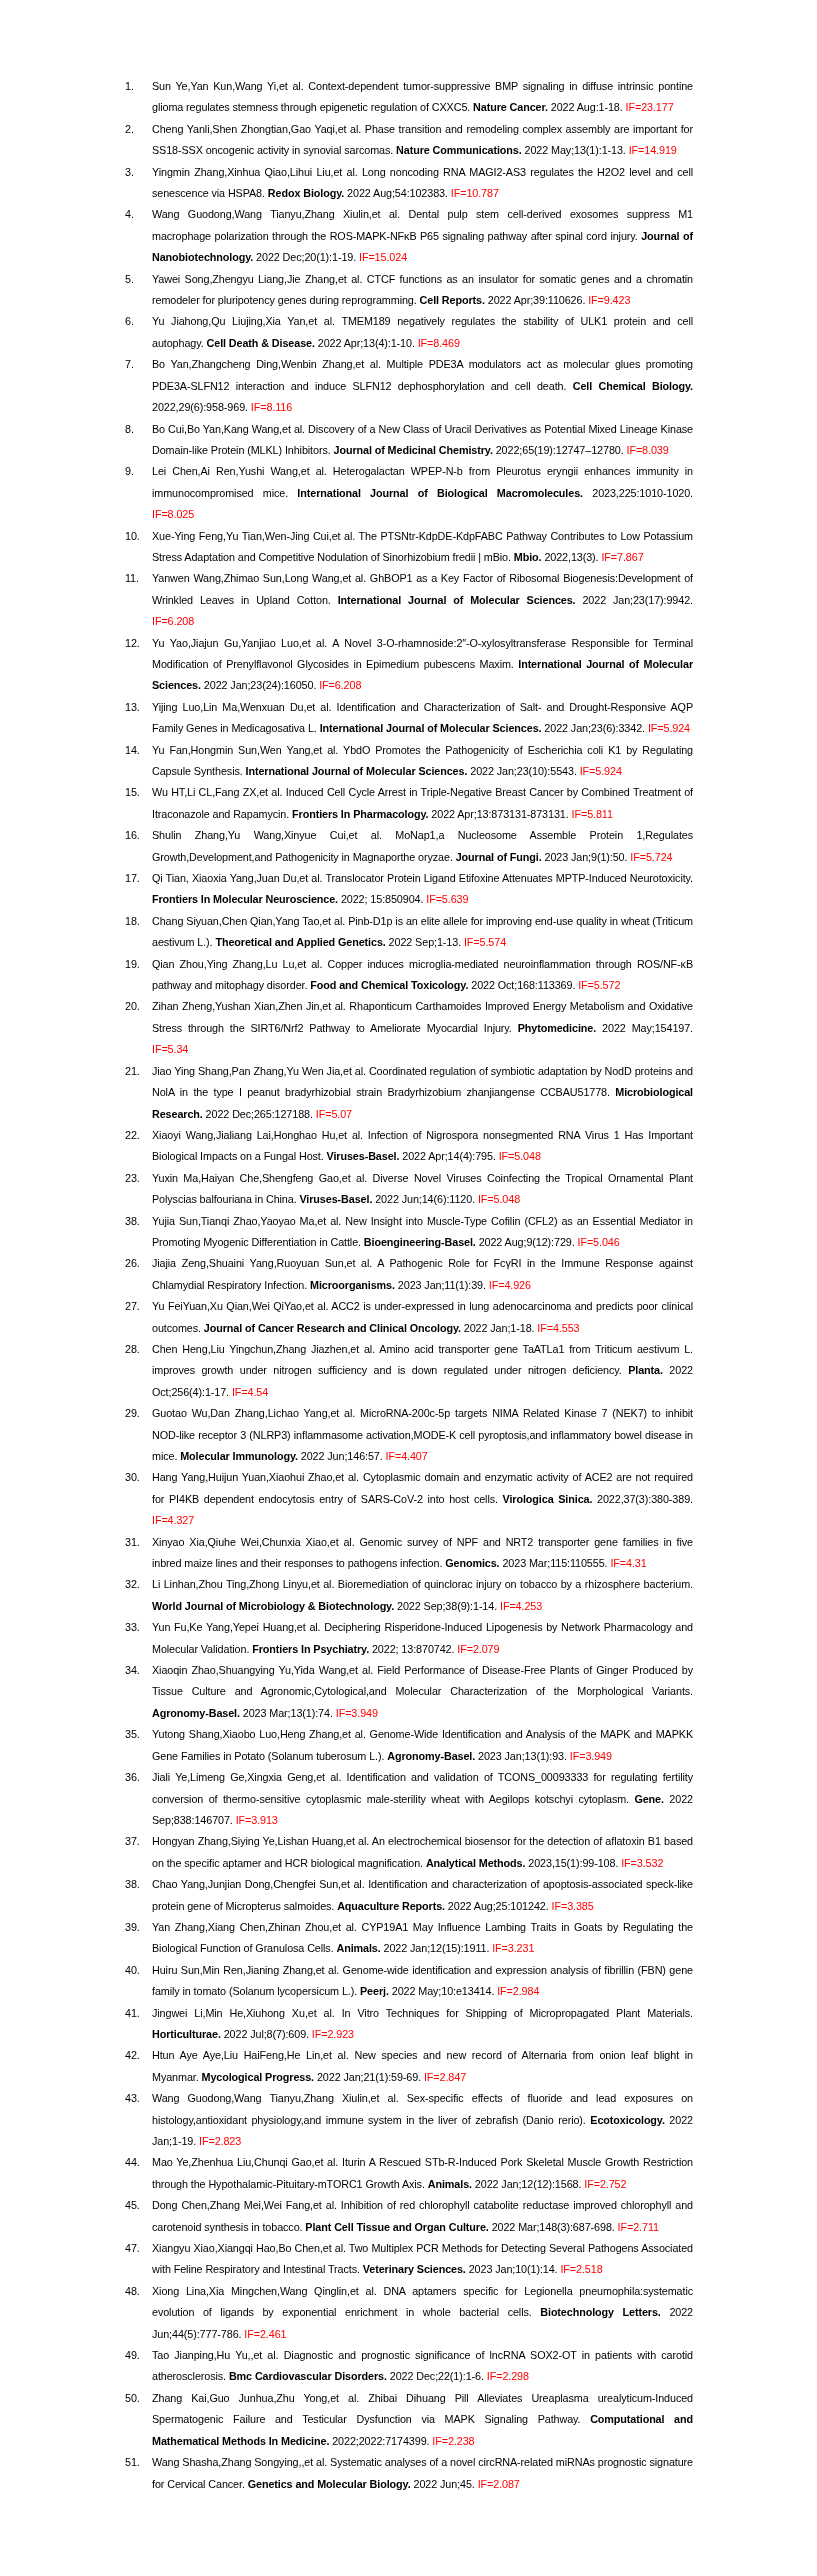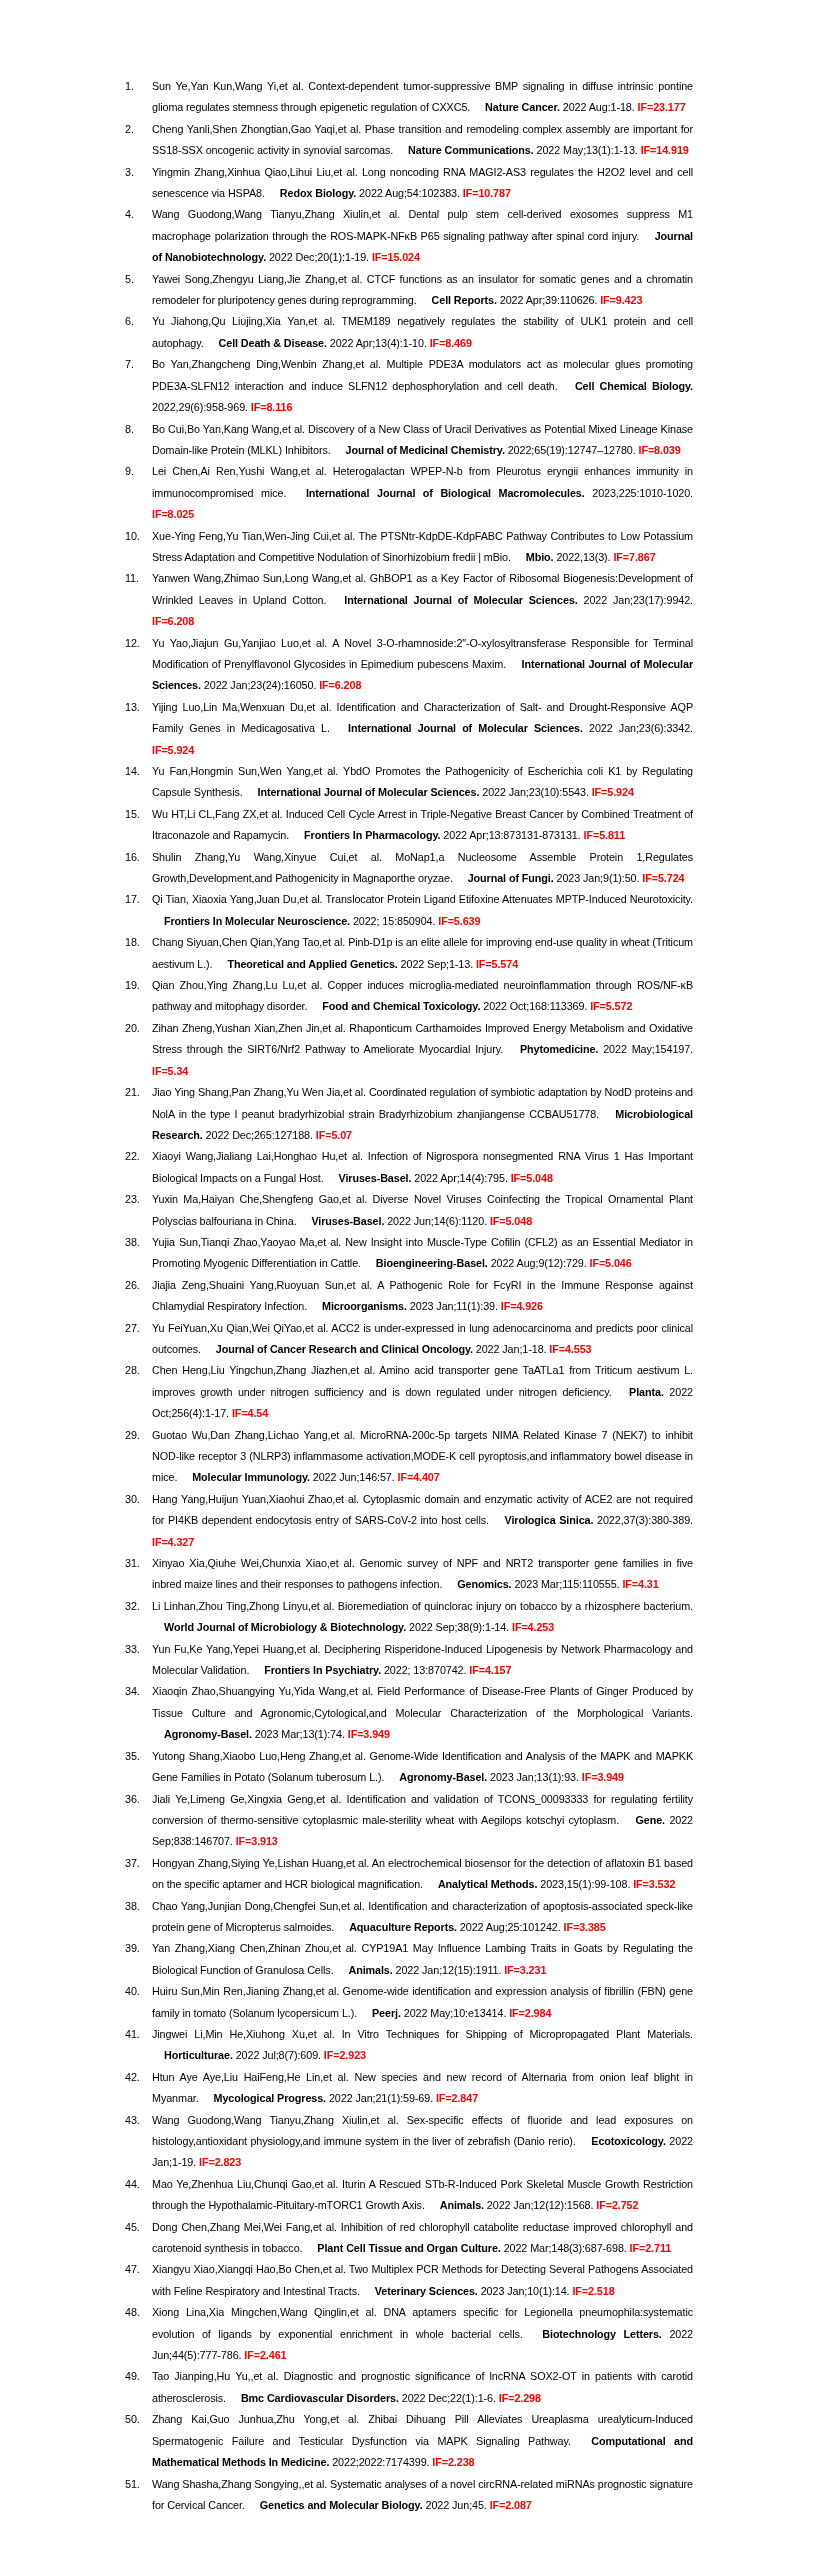--- a/index.html
+++ b/index.html
@@ -37,24 +37,23 @@
     flex: 0 0 27px;
     text-align: left;
     white-space: nowrap;
   }
   .body {
     flex: 1 1 auto;
     text-align: justify;
   }
   .journal {
     font-weight: bold;
-    margin-left: 12px;
   }
   .if {
-    font-weight: bold;
+    font-weight: normal;
     color: #ff0000;
     white-space: nowrap;
   }
 </style>
 </head>
 <body>
 
 <div class="page">
   <ol class="ref-list" id="ref-list">
   <li class="ref">
@@ -208,21 +207,21 @@
     <span class="body"><span>Xinyao Xia,Qiuhe Wei,Chunxia Xiao,et al. Genomic survey of NPF and NRT2 transporter gene families in five inbred maize lines and their responses to pathogens infection. </span><span class="journal">Genomics.</span><span> 2023 Mar;115:110555. </span><span class="if">IF=4.31</span></span>
   </li>
 
   <li class="ref">
     <span class="num">32.</span>
     <span class="body"><span>Li Linhan,Zhou Ting,Zhong Linyu,et al. Bioremediation of quinclorac injury on tobacco by a rhizosphere bacterium. </span><span class="journal">World Journal of Microbiology &amp; Biotechnology.</span><span> 2022 Sep;38(9):1-14. </span><span class="if">IF=4.253</span></span>
   </li>
 
   <li class="ref">
     <span class="num">33.</span>
-    <span class="body"><span>Yun Fu,Ke Yang,Yepei Huang,et al. Deciphering Risperidone-Induced Lipogenesis by Network Pharmacology and Molecular Validation. </span><span class="journal">Frontiers In Psychiatry.</span><span> 2022; 13:870742. </span><span class="if">IF=4.157</span></span>
+    <span class="body"><span>Yun Fu,Ke Yang,Yepei Huang,et al. Deciphering Risperidone-Induced Lipogenesis by Network Pharmacology and Molecular Validation. </span><span class="journal">Frontiers In Psychiatry.</span><span> 2022; 13:870742. </span><span class="if">IF=2.079</span></span>
   </li>
 
   <li class="ref">
     <span class="num">34.</span>
     <span class="body"><span>Xiaoqin Zhao,Shuangying Yu,Yida Wang,et al. Field Performance of Disease-Free Plants of Ginger Produced by Tissue Culture and Agronomic,Cytological,and Molecular Characterization of the Morphological Variants. </span><span class="journal">Agronomy-Basel.</span><span> 2023 Mar;13(1):74. </span><span class="if">IF=3.949</span></span>
   </li>
 
   <li class="ref">
     <span class="num">35.</span>
     <span class="body"><span>Yutong Shang,Xiaobo Luo,Heng Zhang,et al. Genome-Wide Identification and Analysis of the MAPK and MAPKK Gene Families in Potato (Solanum tuberosum L.). </span><span class="journal">Agronomy-Basel.</span><span> 2023 Jan;13(1):93. </span><span class="if">IF=3.949</span></span>

